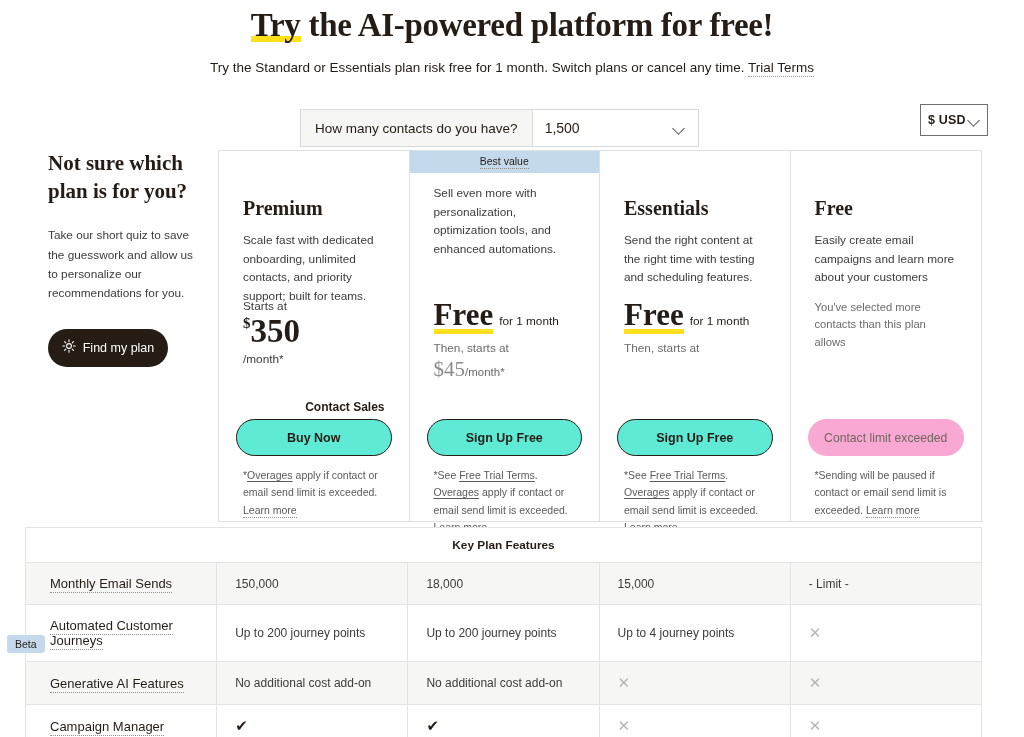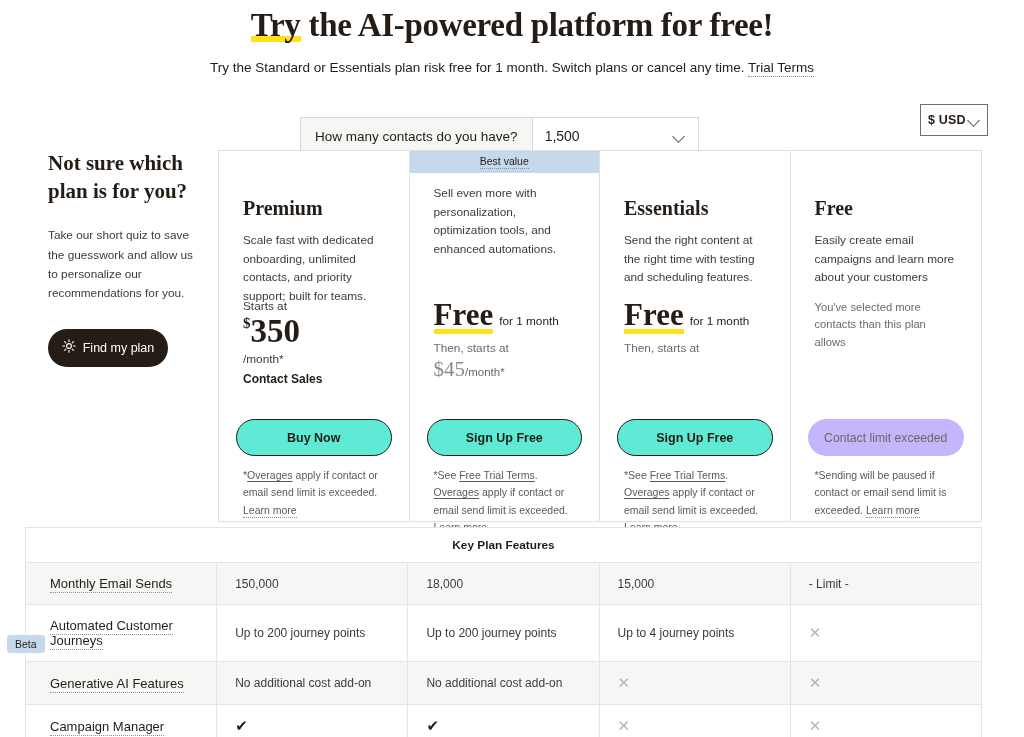--- a/index.html
+++ b/index.html
@@ -31,21 +31,21 @@
   }
   .dotlink {
     border-bottom: 1px dotted #8f8f8f; padding-bottom: 1px;
     cursor: pointer; color: inherit; text-decoration: none;
   }
   .ulink { text-decoration: underline; text-underline-offset: 2px; cursor: pointer; color: inherit; }
 
   
   .controls { position: absolute; top: 101px; left: 0; width: 1024px; height: 40px; }
   .contacts-wrap {
-    position: absolute; left: 300px; top: 16px;
+    position: absolute; left: 300px; top: 8px;
     display: flex; height: 38px;
     border: 1px solid #d9d9d9; background: #fff;
   }
   .contacts-label {
     background: #f6f6f4; display: flex; align-items: center;
     padding: 0 14px; font-size: 13.5px; color: #241c15; white-space: nowrap;
   }
   .contacts-select {
     display: flex; align-items: center; justify-content: space-between;
     width: 166px; padding: 0 12px; background: #fff;
@@ -108,21 +108,21 @@
   .price-zone { position: absolute; left: 0; top: 148px; width: 100%; padding: 0 24px; }
   .starts-at { font-size: 11.8px; color: #3b3b3b; }
   .price-big {
     font-family: "Liberation Serif", serif;
     font-size: 33px; font-weight: 700; line-height: 1.05; color: #241c15;
     margin-top: 1px;
   }
   .price-big .cur { font-size: 15px; vertical-align: 14px; font-weight: 700; }
   .permonth { font-size: 11.8px; color: #3b3b3b; margin-top: 3px; }
   .contact-sales-text {
-    font-size: 12px; font-weight: 700; text-align: left; margin-top: 6px; color: #241c15;
+    font-size: 12px; font-weight: 700; text-align: right; margin-top: 34px; color: #241c15;
   }
   .free-line { display: flex; align-items: baseline; gap: 6px; }
   .free-word {
     font-family: "Liberation Serif", serif;
     font-size: 31px; font-weight: 700; line-height: 1.05; color: #241c15;
     background-image: linear-gradient(#ffe01b, #ffe01b);
     background-repeat: no-repeat; background-size: 100% 5px; background-position: 0 100%;
     padding-bottom: 2px;
   }
   .free-suffix { font-size: 11.8px; color: #241c15; }
@@ -138,21 +138,21 @@
   }
   .cta-zone { position: absolute; left: 0; top: 268px; width: 100%; padding: 0 17px; }
   .btn-cta {
     width: 100%; height: 37px; border-radius: 20px;
     background: #5eead4; border: 1px solid #241c15;
     font-size: 12.5px; font-weight: 700; color: #241c15;
     font-family: "Liberation Sans", sans-serif; cursor: pointer;
   }
   .btn-disabled {
     width: 100%; height: 37px; border-radius: 20px;
-    background: #c4b5fd; border: none;
+    background: #f9a8d4; border: none;
     font-size: 12.2px; color: #6e675f;
     font-family: "Liberation Sans", sans-serif; cursor: default;
   }
   .foot-note {
     position: absolute; left: 0; top: 316px; width: 100%;
     padding: 0 24px; font-size: 10.5px; line-height: 1.65; color: #5a5a5a;
   }
 
   
   .table-wrap { position: absolute; left: 25px; top: 527px; width: 957px; }

